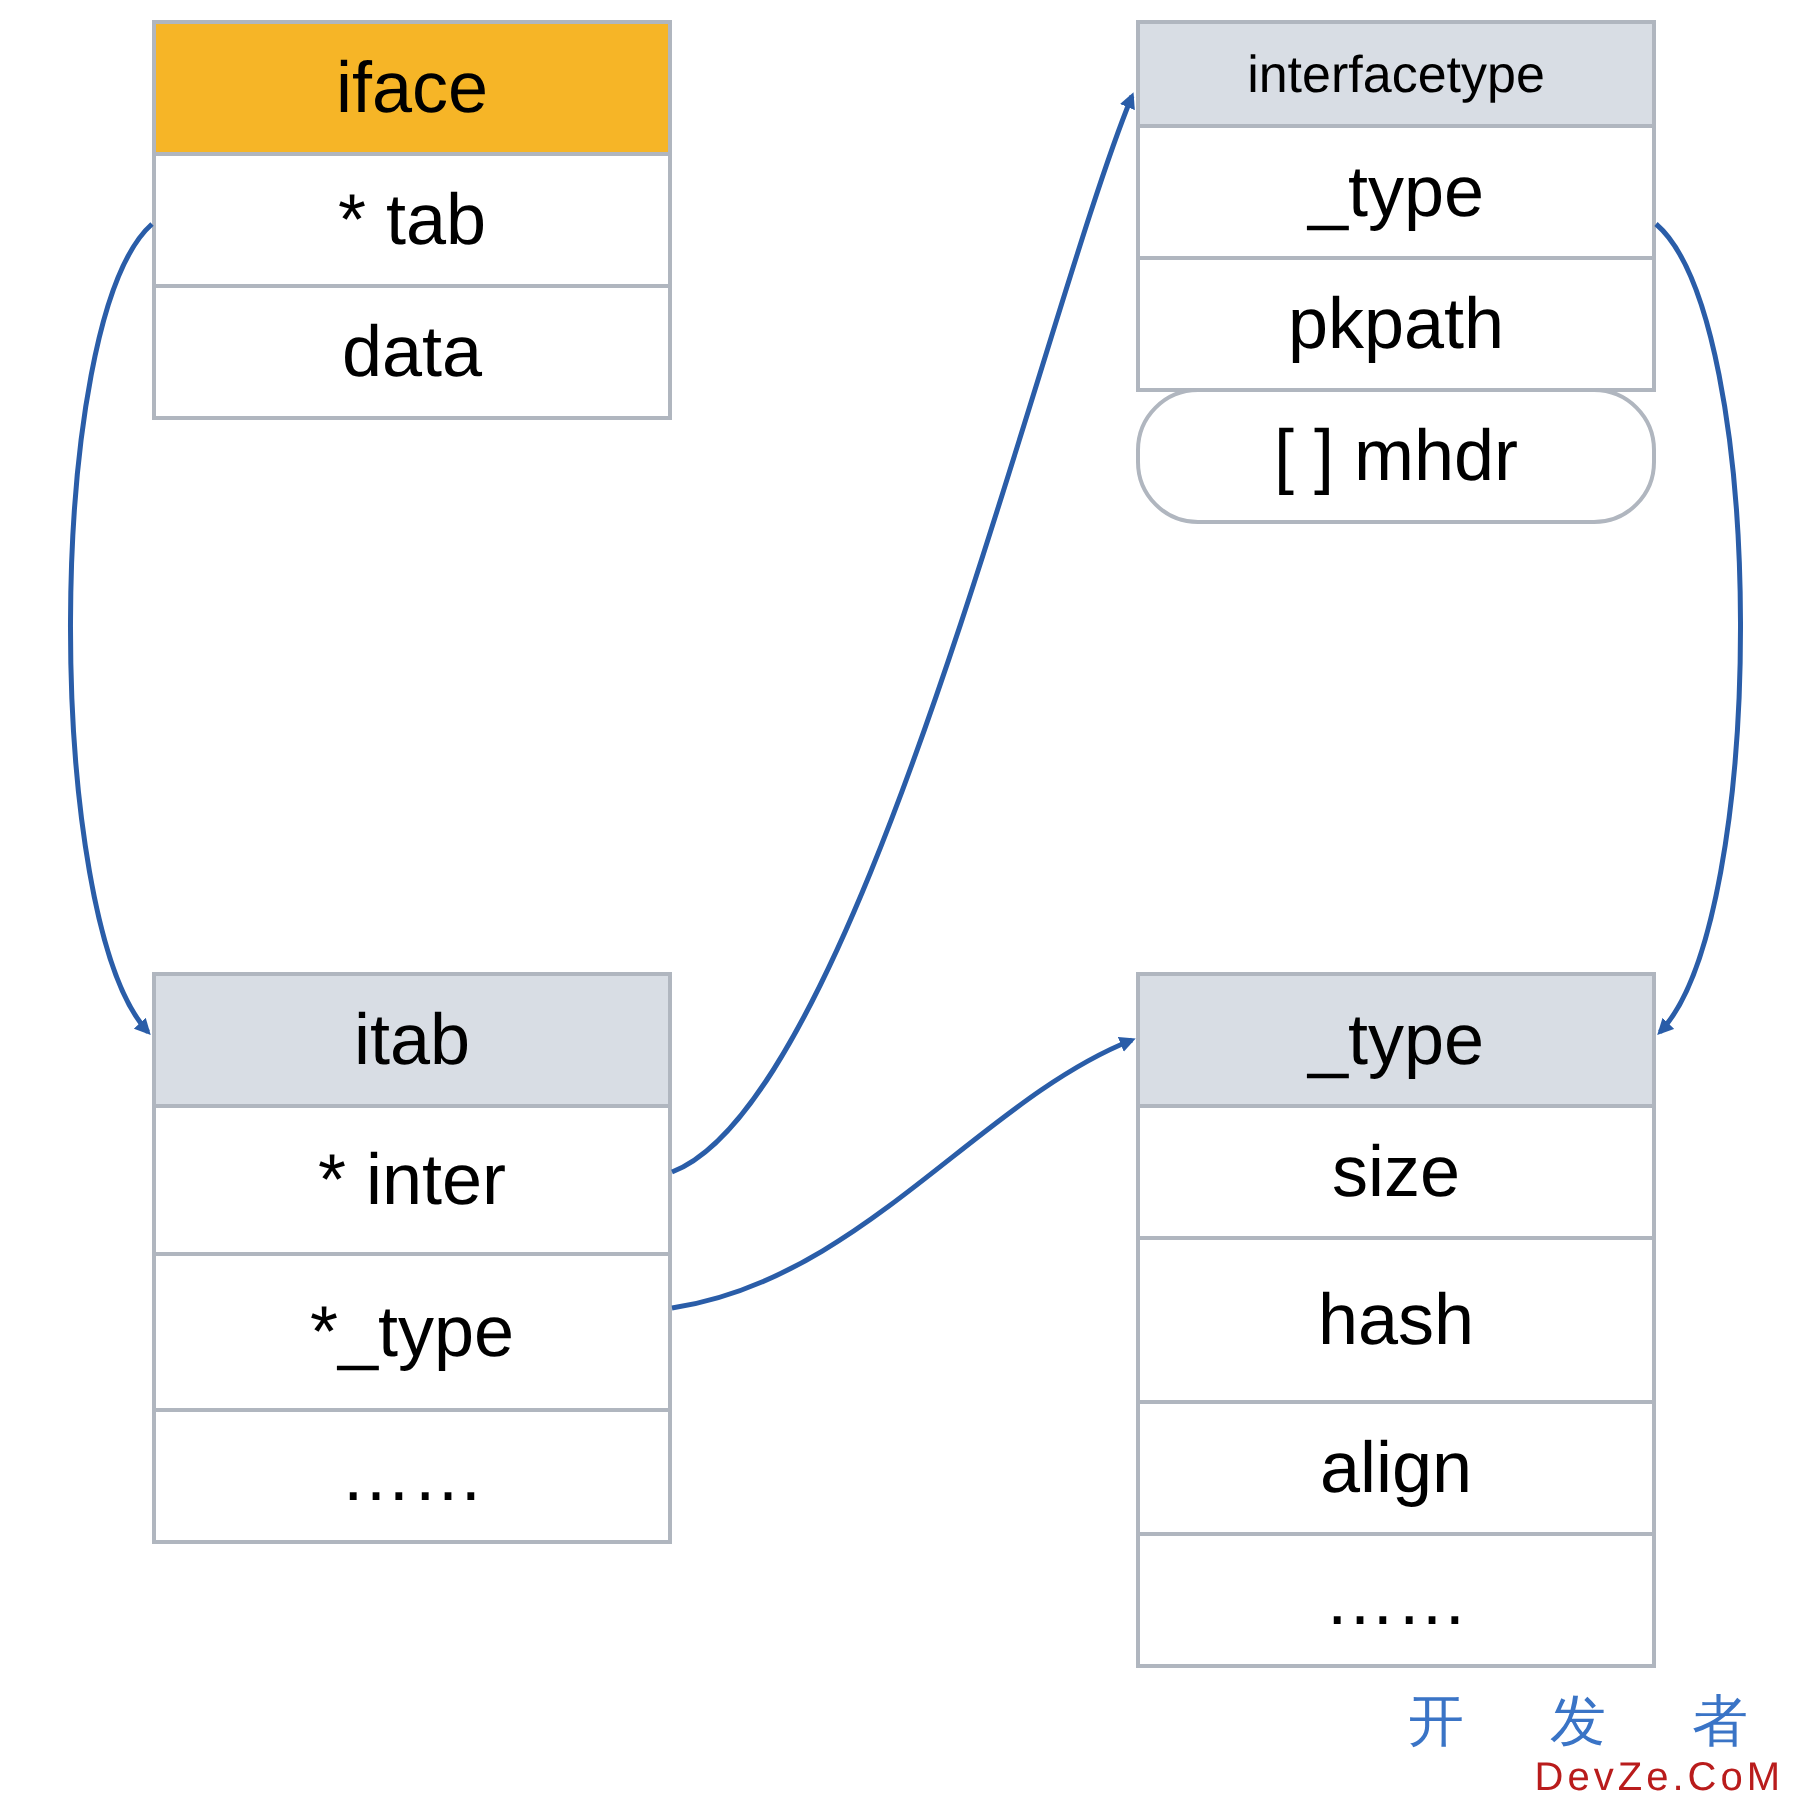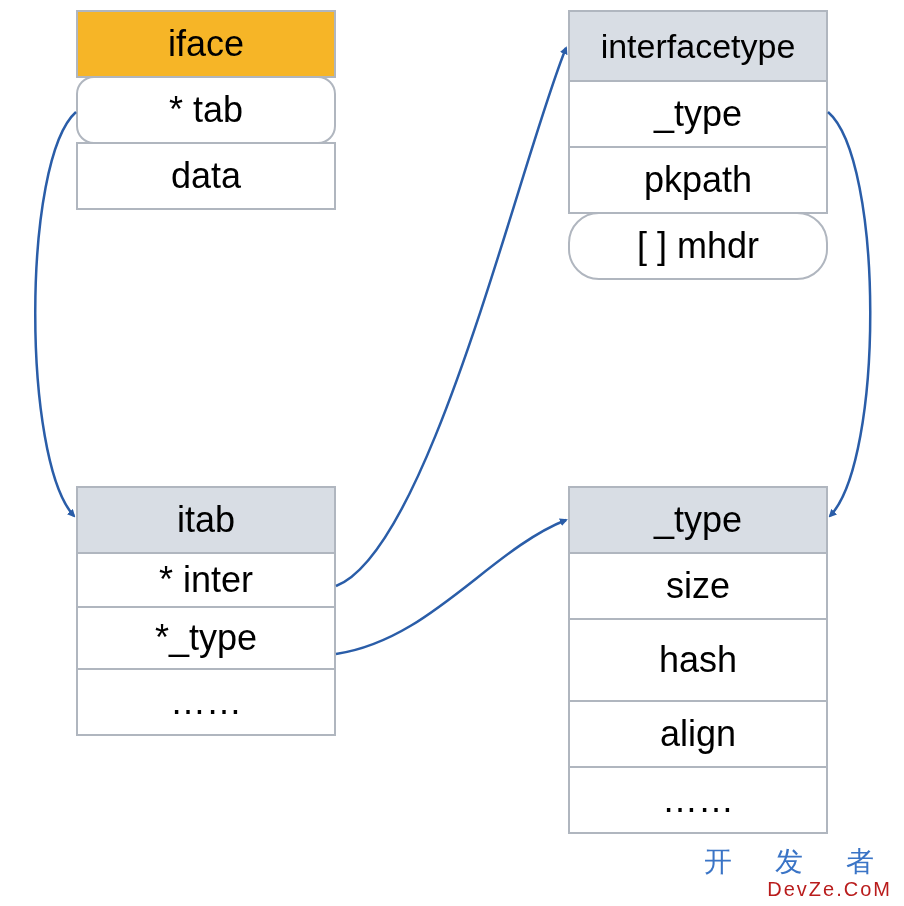--- a/index.html
+++ b/index.html
@@ -62,35 +62,35 @@
     font-family: Arial, sans-serif;
     letter-spacing: 2px;
     color: #b91c1c;
   }
 </style>
 </head>
 <body>
 
 <div class="box" style="left:76px; top:10px; width:260px;">
   <div class="cell header header-highlight" style="height:68px;">iface</div>
-  <div class="cell" style="height:68px;border-radius:18px;">* tab</div>
+  <div class="cell" style="height:68px;">* tab</div>
   <div class="cell" style="height:68px;">data</div>
 </div>
 
 <div class="box" style="left:568px; top:10px; width:260px;">
-  <div class="cell header" style="height:72px; font-size:34px;">interfacetype</div>
+  <div class="cell header" style="height:54px; font-size:26px;">interfacetype</div>
   <div class="cell" style="height:68px;">_type</div>
   <div class="cell" style="height:68px;">pkpath</div>
   <div class="cell" style="height:68px;border-radius:31px;">[ ] mhdr</div>
 </div>
 
 <div class="box" style="left:76px; top:486px; width:260px;">
   <div class="cell header" style="height:68px;">itab</div>
-  <div class="cell black" style="height:56px;">* inter</div>
-  <div class="cell" style="height:64px;">*_type</div>
+  <div class="cell black" style="height:76px;">* inter</div>
+  <div class="cell" style="height:80px;">*_type</div>
   <div class="cell" style="height:68px;">……</div>
 </div>
 
 <div class="box" style="left:568px; top:486px; width:260px;">
   <div class="cell header" style="height:68px;">_type</div>
   <div class="cell" style="height:68px;">size</div>
   <div class="cell" style="height:84px;">hash</div>
   <div class="cell" style="height:68px;">align</div>
   <div class="cell" style="height:68px;">……</div>
 </div>

